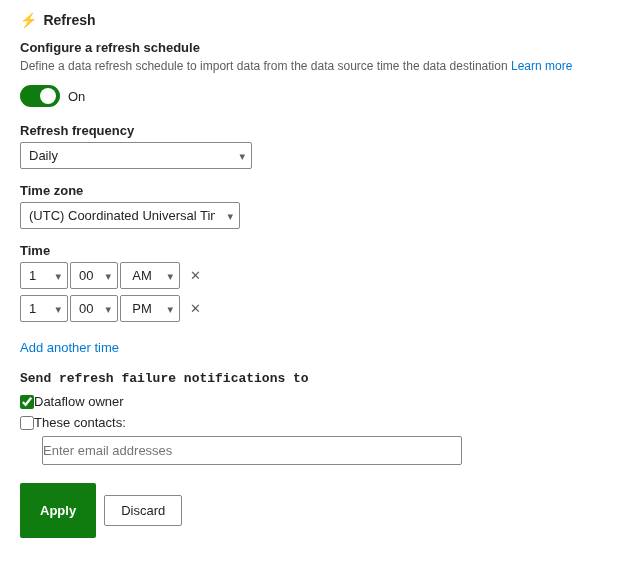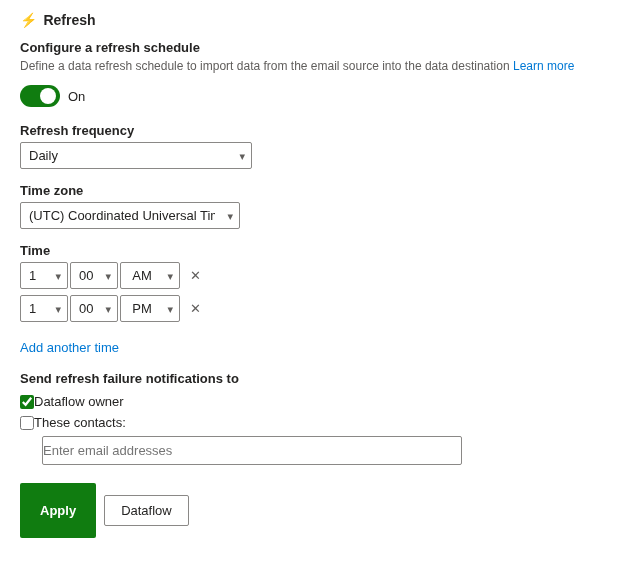--- a/index.html
+++ b/index.html
@@ -166,20 +166,21 @@
       display: inline-block;
       margin-top: 4px;
       margin-bottom: 16px;
     }
 
     
     .notifications-label {
       font-weight: 700;
       font-size: 13px;
       margin-bottom: 8px;
+      font-family: Liberation Mono, monospace;
     }
 
     .checkbox-row {
       display: flex;
       align-items: center;
       margin-bottom: 6px;
     }
 
     .checkbox-row input[type="checkbox"] {
       width: 14px;
@@ -242,21 +243,21 @@
 
 
 <div class="page-title-row">
   <span class="refresh-icon">⚡</span>
   <span class="page-title">Refresh</span>
 </div>
 
 
 <div class="section-title">Configure a refresh schedule</div>
 <div class="description">
-  <span>Define a data refresh schedule to import data from the email source into the data destination</span>
+  <span>Define a data refresh schedule to import data from the data source time the data destination</span>
   <a href="#">Learn more</a>
 </div>
 
 
 <div class="toggle-row">
   <label class="toggle-switch">
 
     <div class="toggle-track"></div>
     <div class="toggle-thumb"></div>
   </label>
@@ -348,17 +349,17 @@
 <div class="checkbox-row">
   <input type="checkbox" id="chk-contacts" style="">
   <label class="checkbox-label" for="chk-contacts">These contacts:</label>
 </div>
 
 <input type="text" class="email-input" placeholder="Enter email addresses" style="">
 
 
 <div class="button-row">
   <button class="btn-apply">Apply</button>
-  <button class="btn-discard">Dataflow</button>
+  <button class="btn-discard">Discard</button>
 </div>
 
 
 
 
 </body></html>

